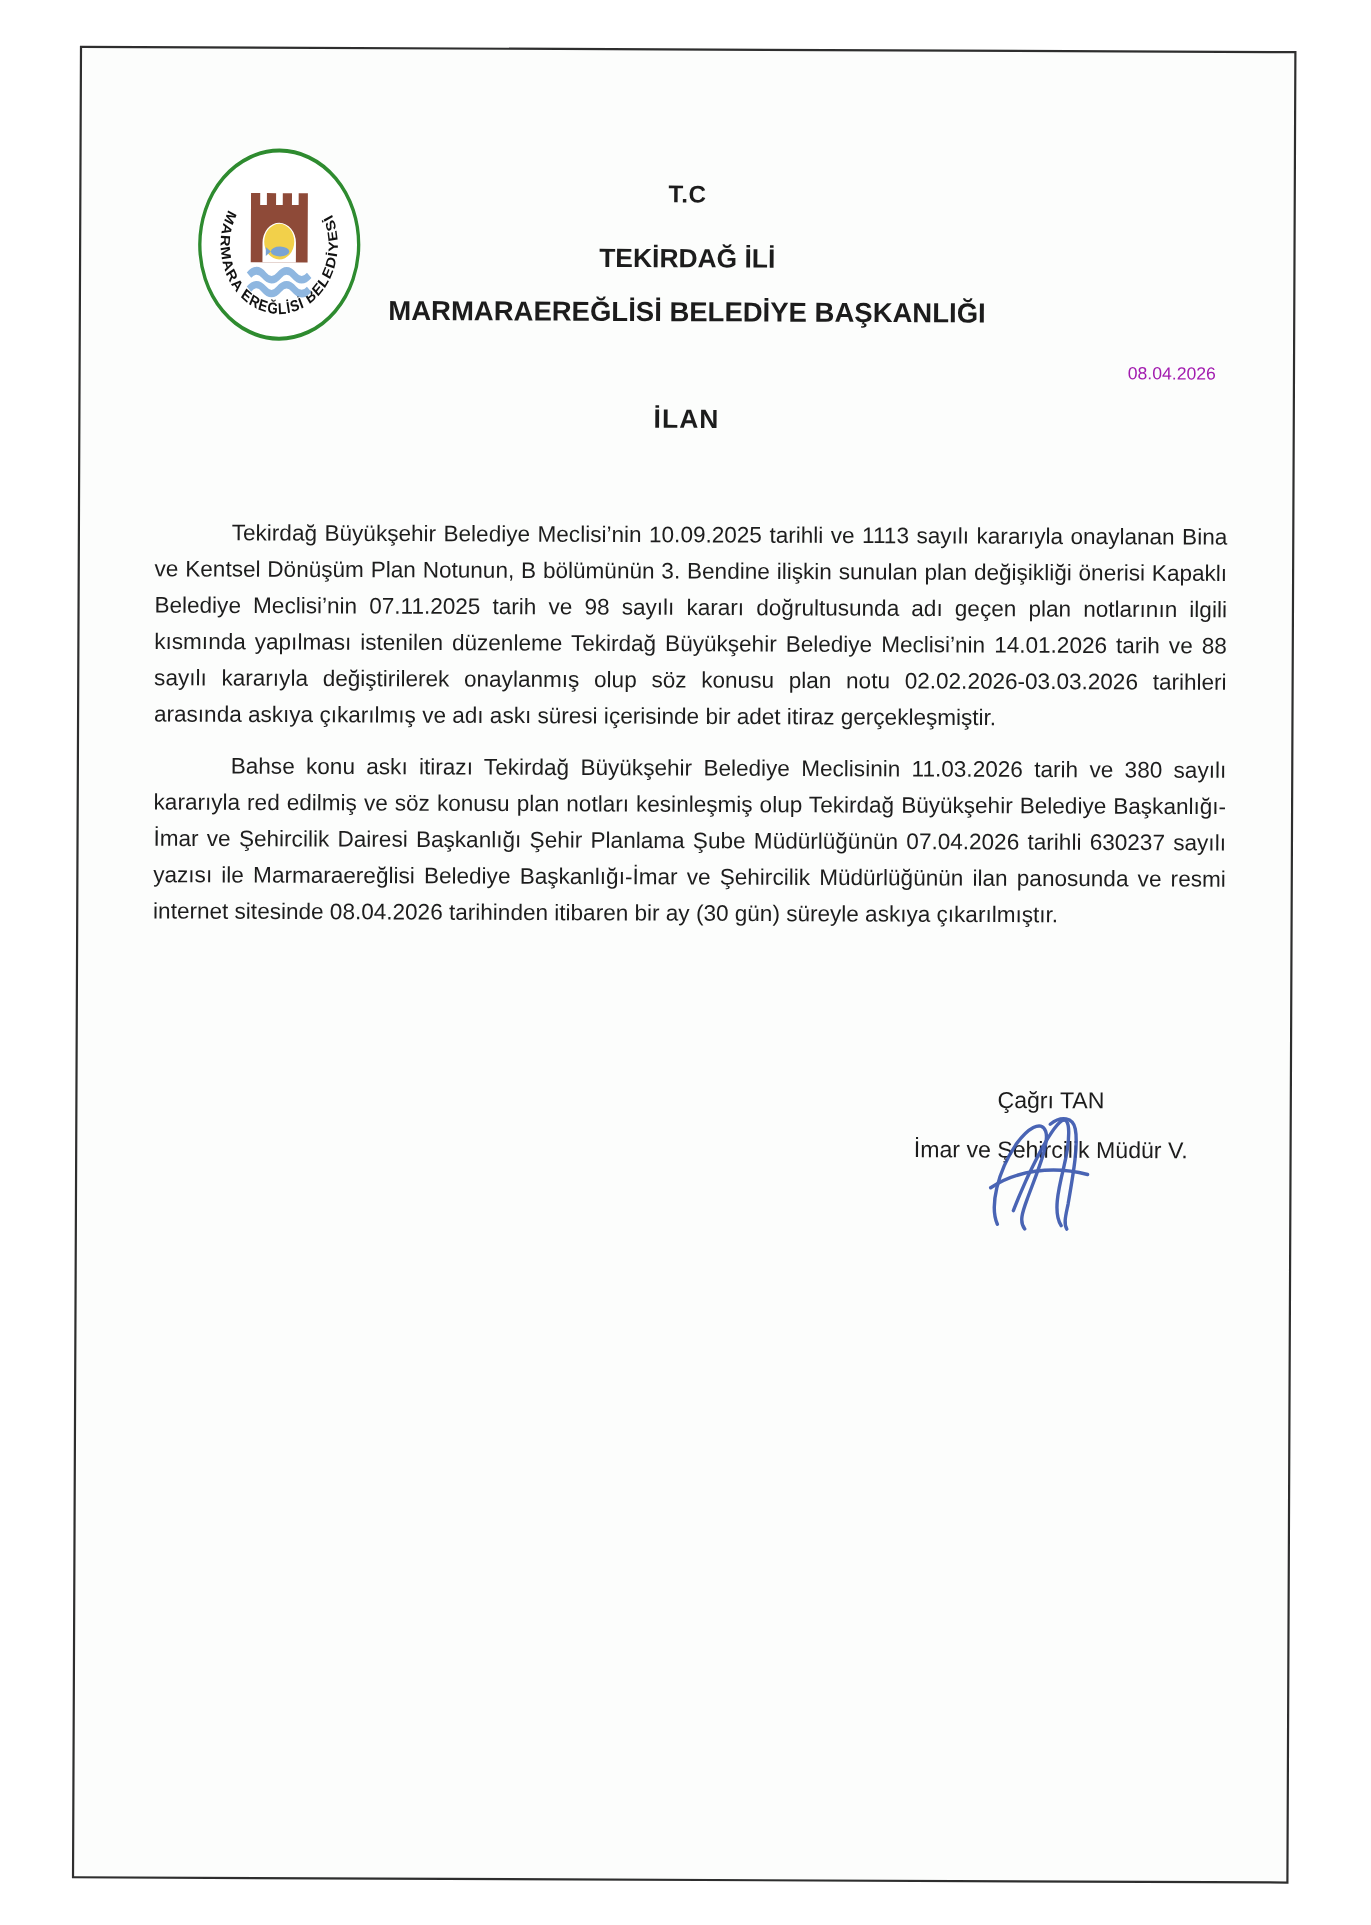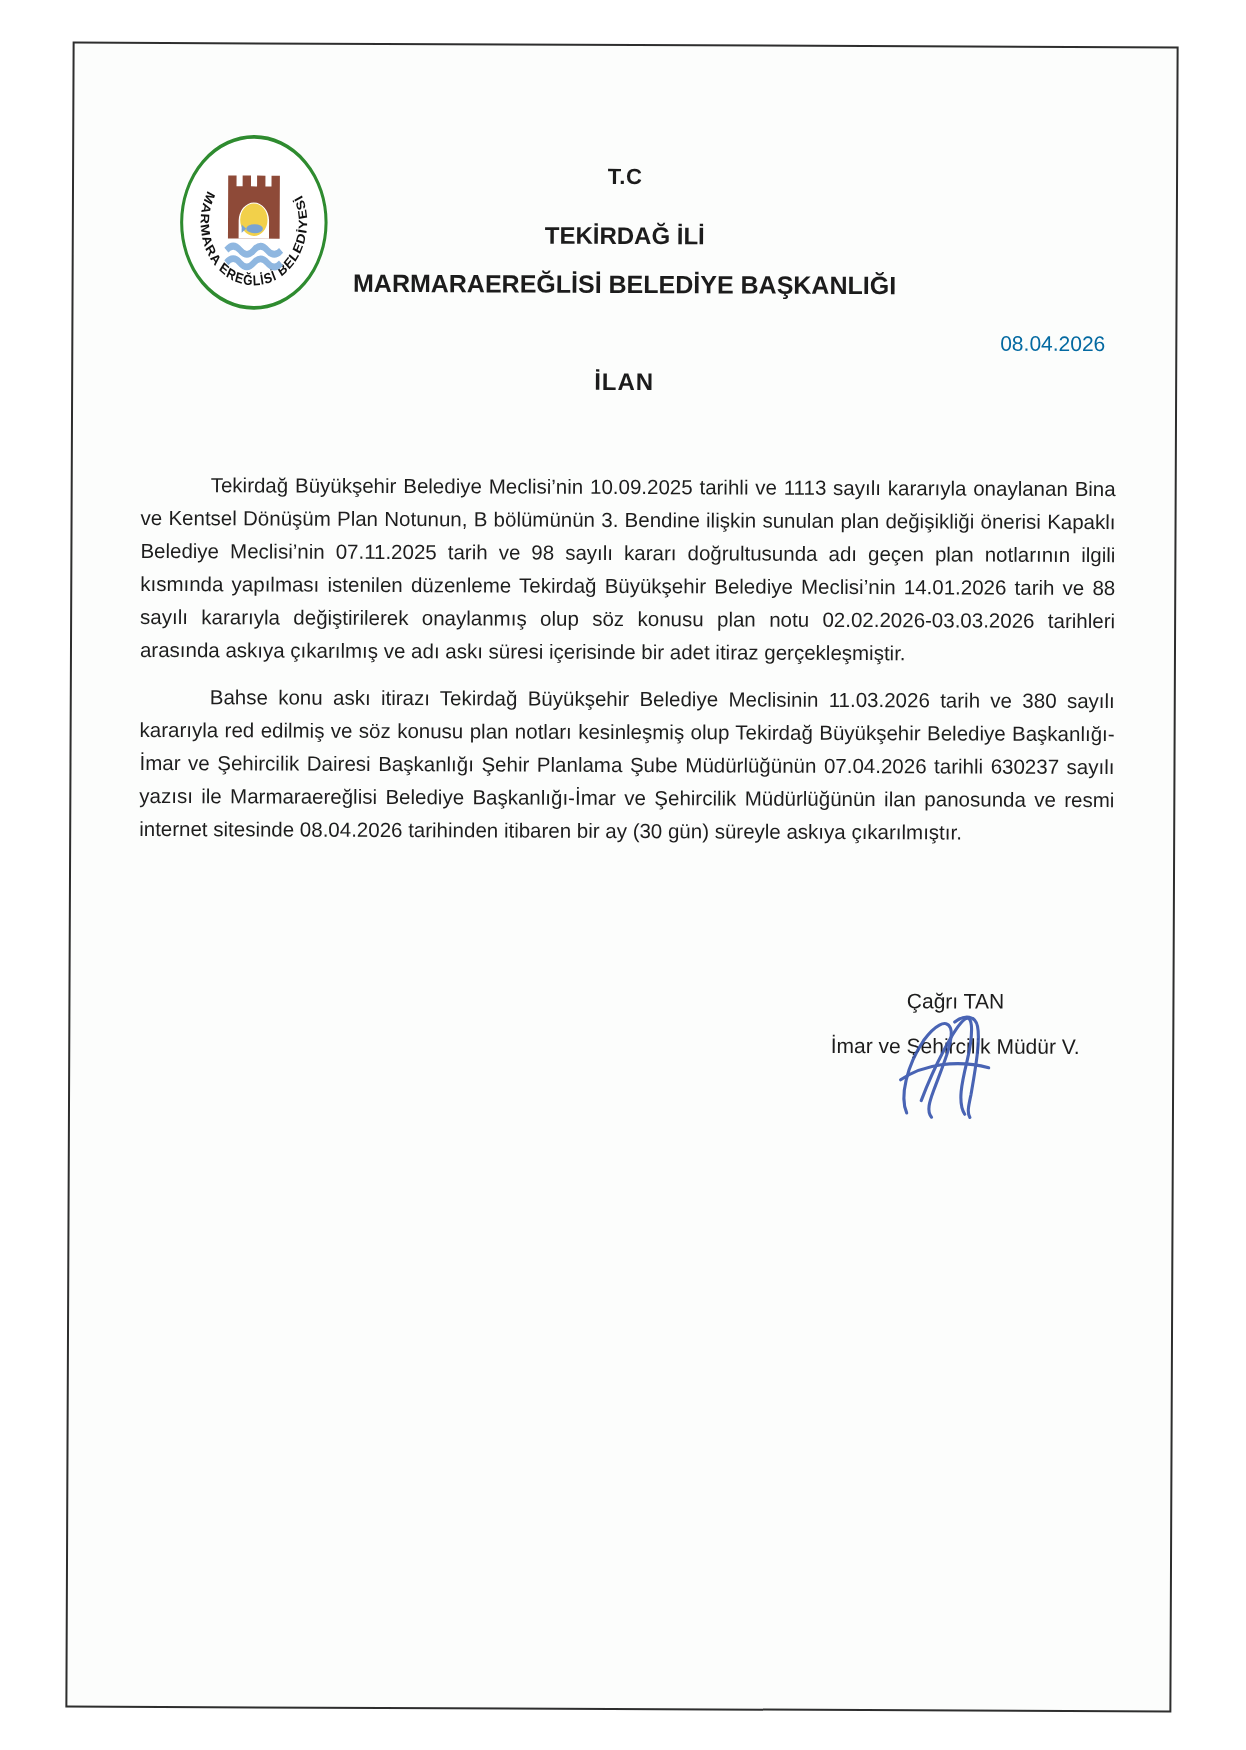--- a/index.html
+++ b/index.html
@@ -26,21 +26,21 @@
   }
   .hdr{
     position:absolute;left:0;width:100%;
     text-align:center;font-weight:bold;color:#1c1c1c;
   }
   .hdr-tc{top:118px;font-size:22px;letter-spacing:.5px;}
   .hdr-prov{top:176px;font-size:24px;}
   .hdr-muni{top:224px;font-size:25px;}
   .doc-date{
     position:absolute;right:70px;top:284px;
-    font-size:21px;color:#0369a1;
+    font-size:16px;color:#a21caf;
   }
   .doc-title{
     position:absolute;left:0;width:100%;top:322px;
     text-align:center;font-weight:bold;font-size:24px;letter-spacing:1px;color:#1c1c1c;
   }
   .body-text{
     position:absolute;left:68px;top:424px;width:975px;
     font-size:20.5px;line-height:33px;
     text-align:justify;
     color:#1d1d1d;

